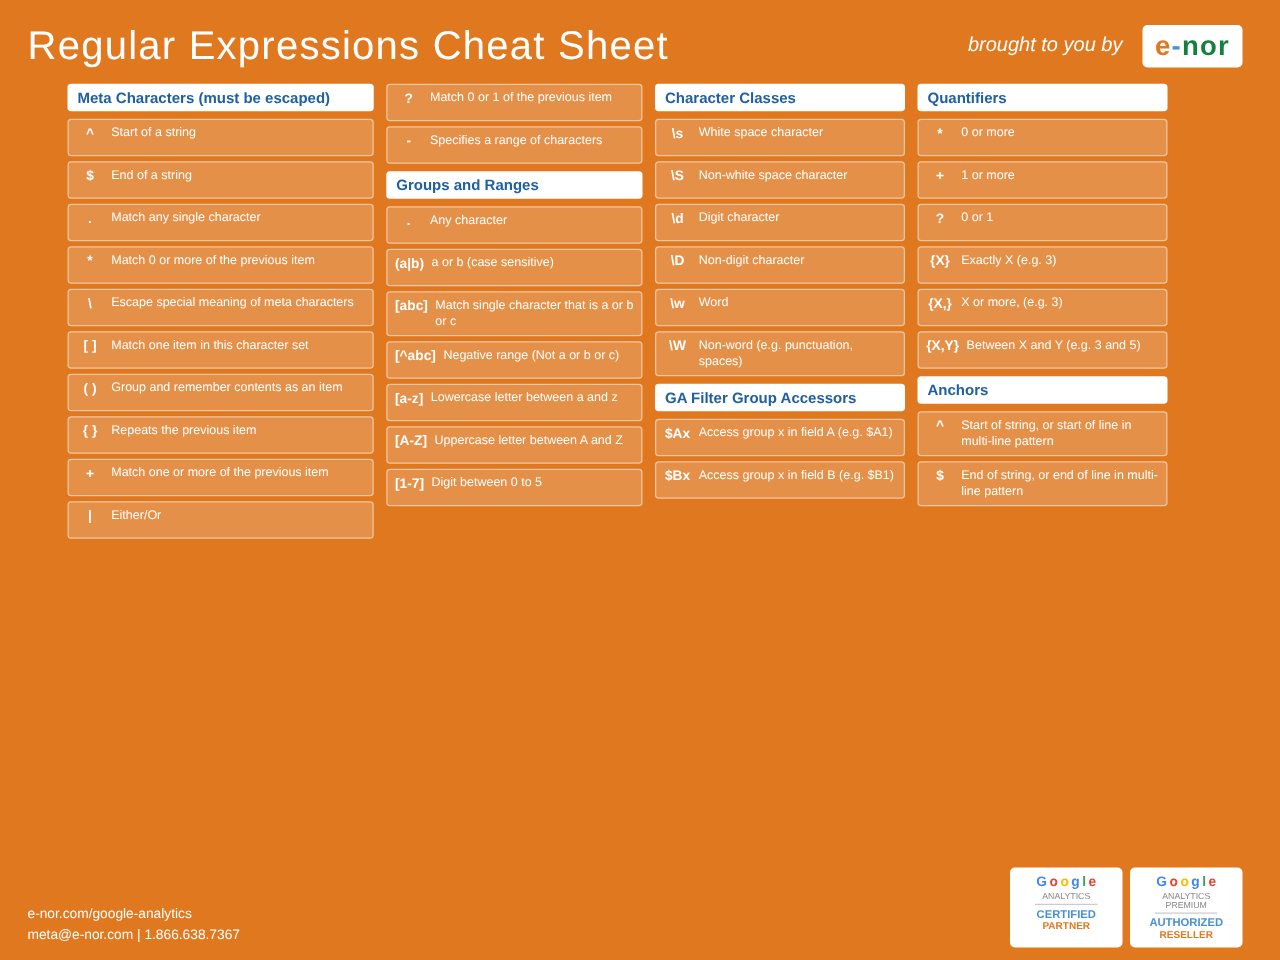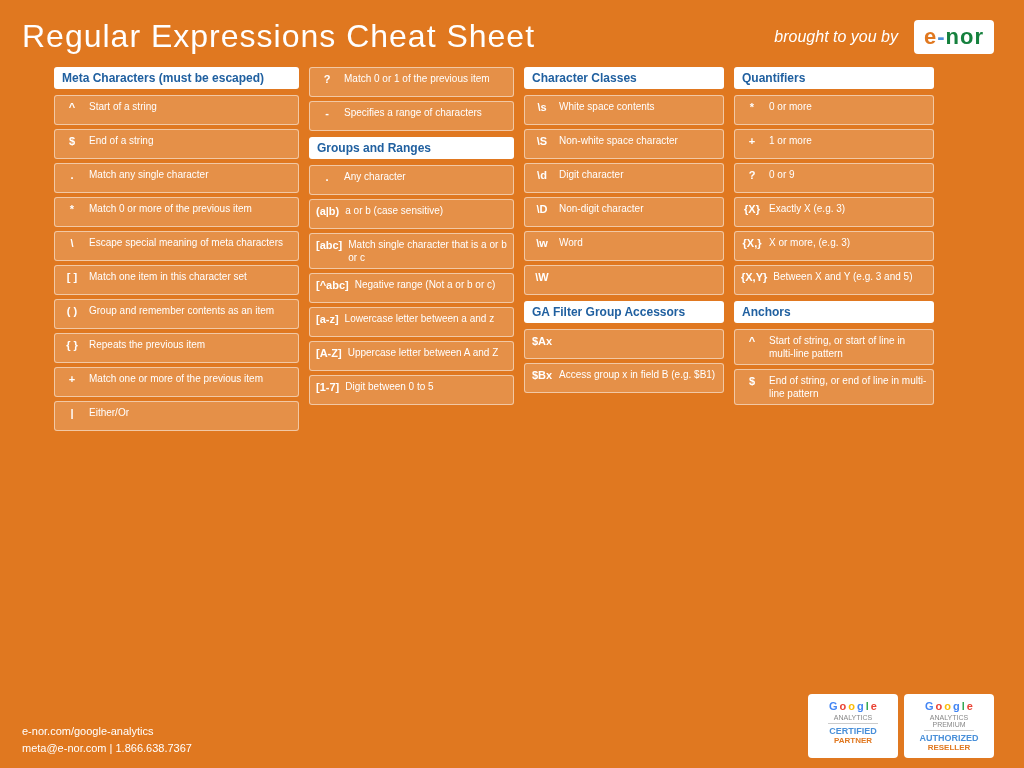--- a/index.html
+++ b/index.html
@@ -260,46 +260,48 @@
           <span class="item-desc">Digit between 0 to 5</span>
         </div>
       </div>
     </div>
 
     <div class="col3">
       <div class="subsection">
         <div class="section-header blue">Character Classes</div>
         <div class="item-box">
           <span class="item-key">\s</span>
-          <span class="item-desc">White space contents</span>
+          <span class="item-desc">White space character</span>
         </div>
         <div class="item-box">
           <span class="item-key">\S</span>
           <span class="item-desc">Non-white space character</span>
         </div>
         <div class="item-box">
           <span class="item-key">\d</span>
           <span class="item-desc">Digit character</span>
         </div>
         <div class="item-box">
           <span class="item-key">\D</span>
           <span class="item-desc">Non-digit character</span>
         </div>
         <div class="item-box">
           <span class="item-key">\w</span>
           <span class="item-desc">Word</span>
         </div>
         <div class="item-box">
           <span class="item-key">\W</span>
+          <span class="item-desc">Non-word (e.g. punctuation, spaces)</span>
         </div>
       </div>
       <div class="subsection">
         <div class="section-header blue">GA Filter Group Accessors</div>
         <div class="item-box">
           <span class="item-key">$Ax</span>
+          <span class="item-desc">Access group x in field A (e.g. $A1)</span>
         </div>
         <div class="item-box">
           <span class="item-key">$Bx</span>
           <span class="item-desc">Access group x in field B (e.g. $B1)</span>
         </div>
       </div>
     </div>
 
     <div class="col4">
       <div class="subsection">
@@ -307,21 +309,21 @@
         <div class="item-box">
           <span class="item-key">*</span>
           <span class="item-desc">0 or more</span>
         </div>
         <div class="item-box">
           <span class="item-key">+</span>
           <span class="item-desc">1 or more</span>
         </div>
         <div class="item-box">
           <span class="item-key">?</span>
-          <span class="item-desc">0 or 9</span>
+          <span class="item-desc">0 or 1</span>
         </div>
         <div class="item-box">
           <span class="item-key">{X}</span>
           <span class="item-desc">Exactly X (e.g. 3)</span>
         </div>
         <div class="item-box">
           <span class="item-key">{X,}</span>
           <span class="item-desc">X or more, (e.g. 3)</span>
         </div>
         <div class="item-box">

